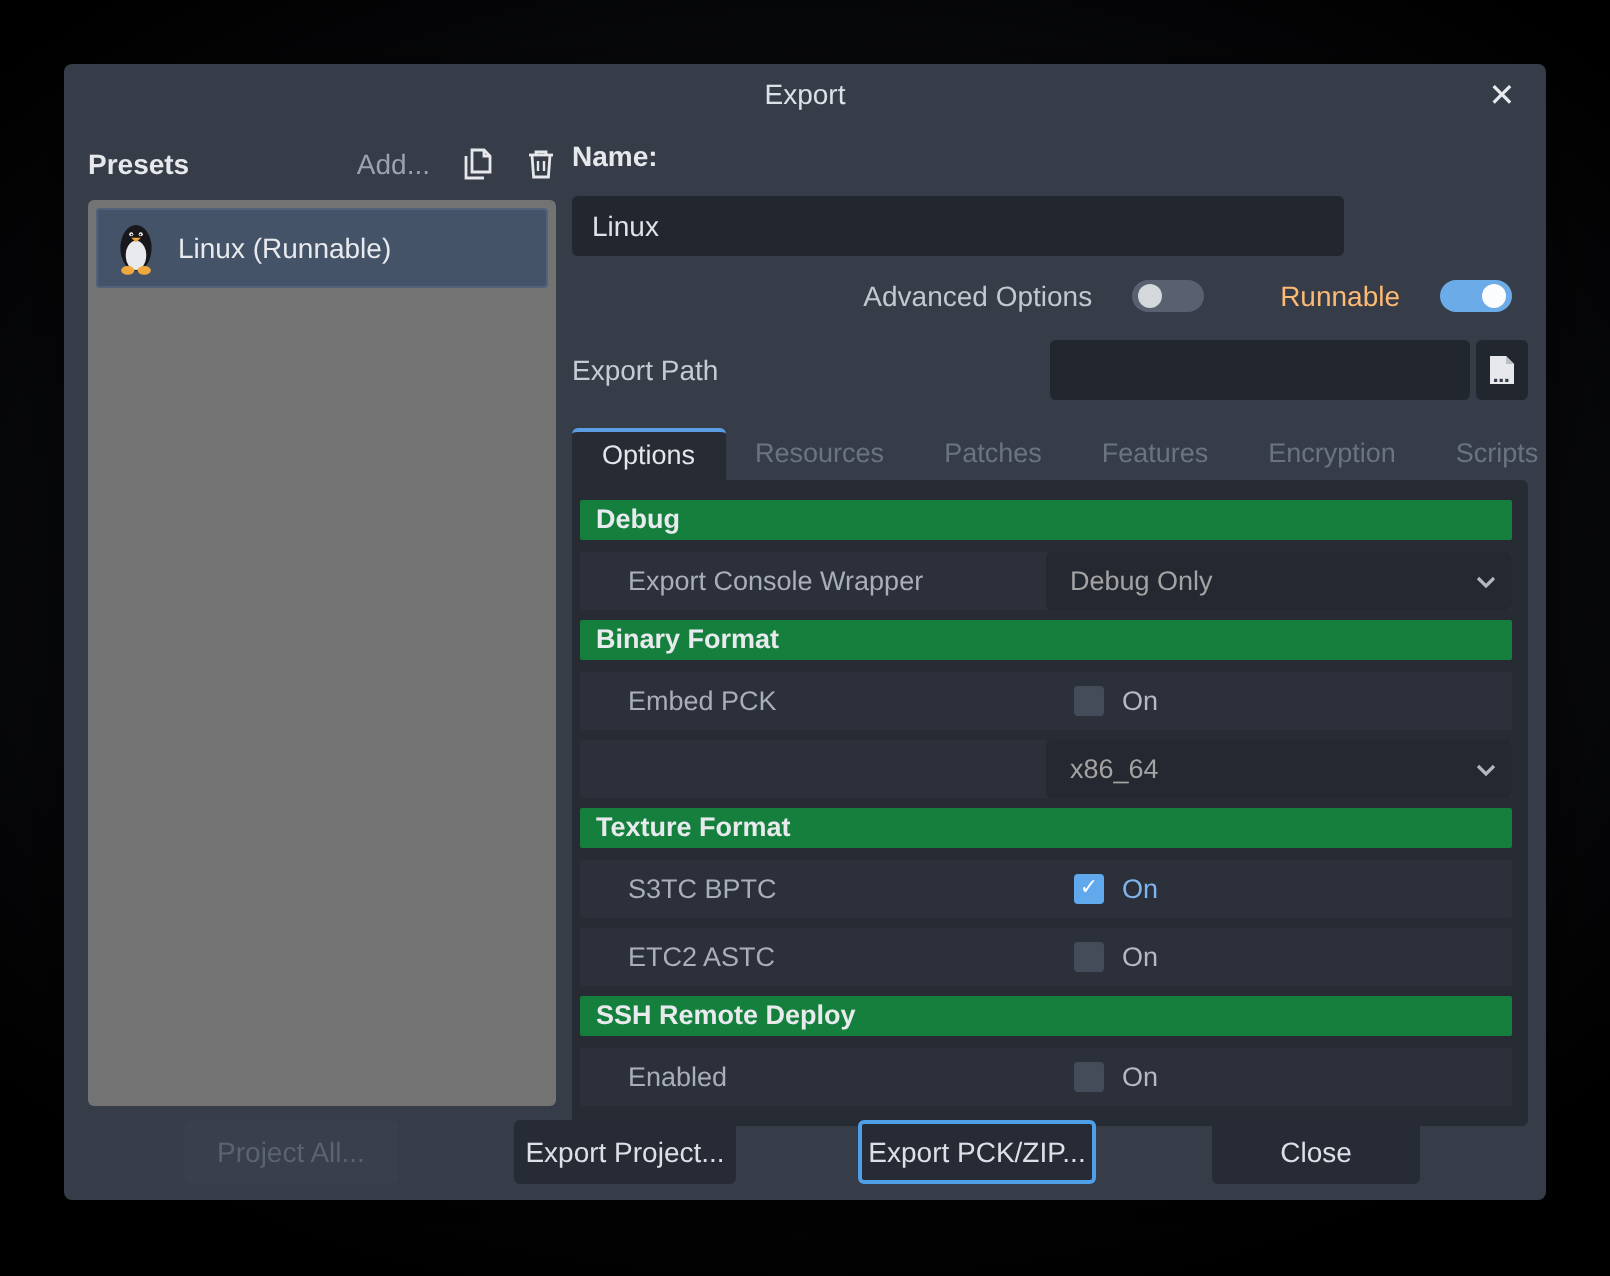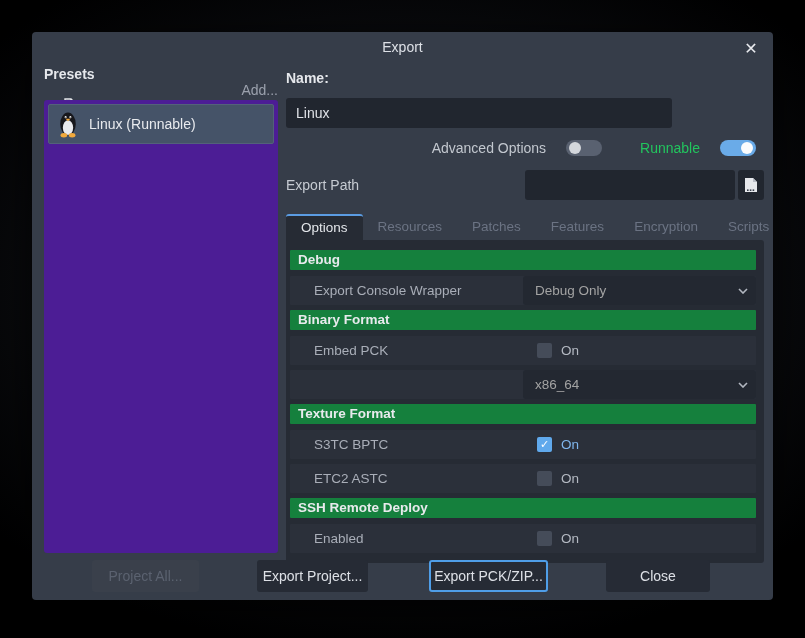--- a/index.html
+++ b/index.html
@@ -17,27 +17,27 @@
     position:absolute;top:0;left:0;right:0;height:28px;line-height:30px;
     text-align:center;color:#dde0e6;font-size:14px;
   }
   .close-btn{
     position:absolute;top:5px;right:10px;width:24px;height:24px;
     background:none;border:none;color:#e8eaee;font-size:16px;cursor:pointer;
     line-height:24px;text-align:center;padding:0;
   }
   
   .left-col{position:absolute;left:12px;top:34px;width:234px;}
-  .presets-head{display:flex;align-items:flex-start;height:24px;margin-bottom:10px;flex-direction:column;}
+  .presets-head{display:flex;align-items:flex-end;height:24px;margin-bottom:10px;}
   .presets-label{color:#e6e8ec;font-weight:bold;font-size:14px;}
   .add-btn{margin-left:auto;color:#9ba1ad;font-size:14px;cursor:pointer;}
   .icon-btn{margin-left:16px;cursor:pointer;display:flex;align-items:center;}
   .preset-list{
     position:absolute;left:0;top:34px;width:234px;height:453px;
-    background:#4c1d95;border-radius:3px;
+    background:#737373;border-radius:3px;
   }
   .preset-item{
     display:flex;align-items:center;gap:10px;
     margin:4px;height:40px;border-radius:2px;
     background:#455368;border:1px solid #53617a;
     padding:0 8px;box-sizing:border-box;cursor:pointer;
   }
   .preset-item span.plabel{color:#e8eaee;font-size:14px;}
   
   .right-col{position:absolute;left:254px;top:34px;width:478px;}
@@ -45,21 +45,21 @@
   .name-input,.path-input{
     background:#21262f;border:none;border-radius:3px;color:#dfe2e7;
     font-size:14px;font-family:inherit;padding:0 10px;box-sizing:border-box;outline:none;
   }
   .name-input{width:386px;height:30px;display:block;}
   .toggle-row{
     display:flex;align-items:center;justify-content:flex-end;
     height:24px;margin:8px 0 0 0;padding-right:8px;gap:20px;
   }
   .adv-label{color:#c3c8cf;font-size:14px;}
-  .runnable-label{color:#22c55e;font-size:14px;margin-left:18px;}
+  .runnable-label{color:#fdba74;font-size:14px;margin-left:18px;}
   .toggle{
     position:relative;width:36px;height:16px;border-radius:9px;cursor:pointer;display:inline-block;
   }
   .toggle.off{background:#596170;}
   .toggle.on{background:#6aabe8;}
   .toggle .knob{
     position:absolute;top:2px;width:12px;height:12px;border-radius:50%;
   }
   .toggle.off .knob{left:3px;background:#d4d7dc;}
   .toggle.on .knob{right:3px;background:#fbfcfd;}

